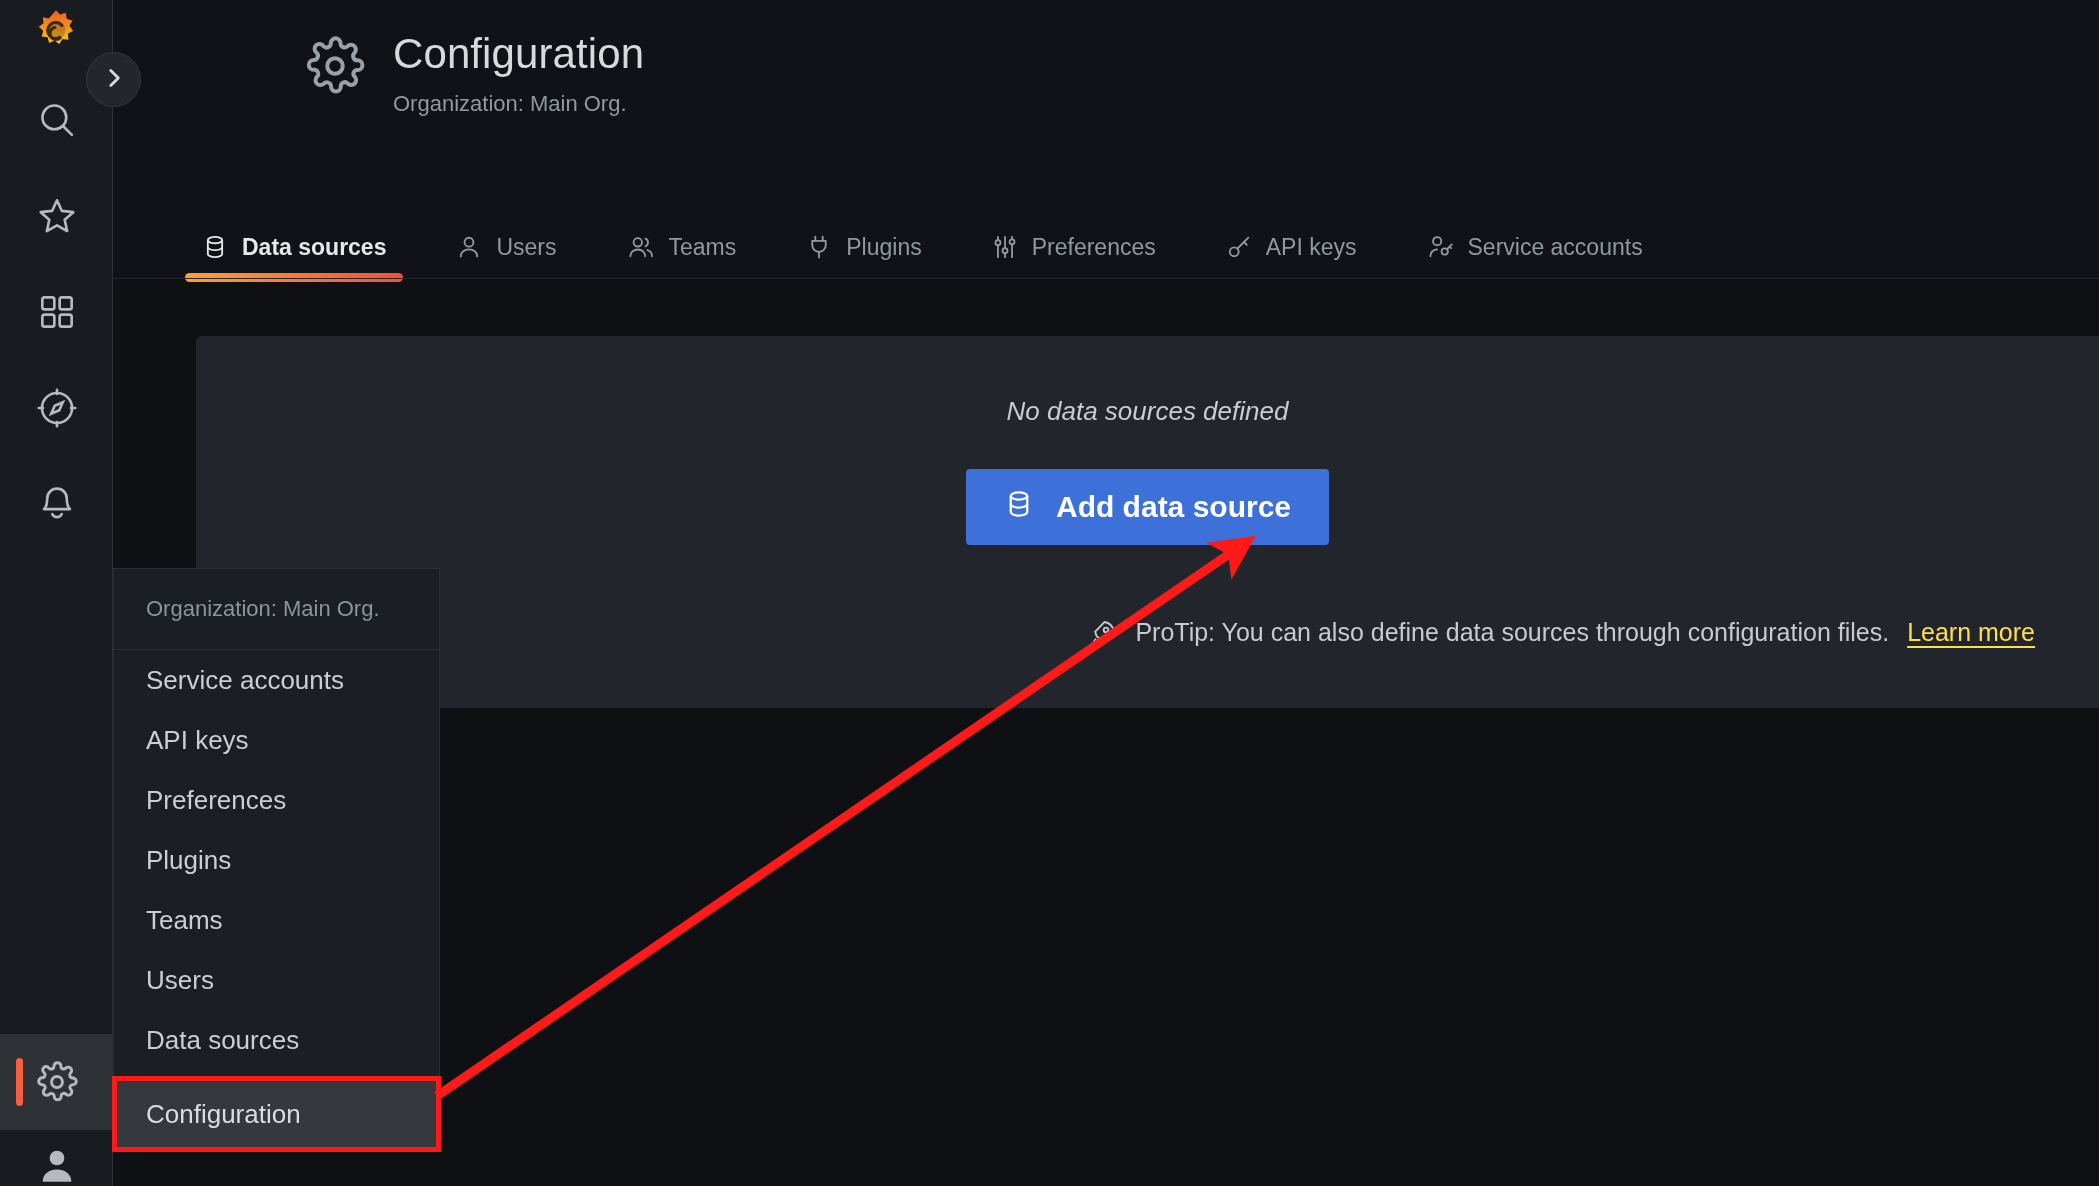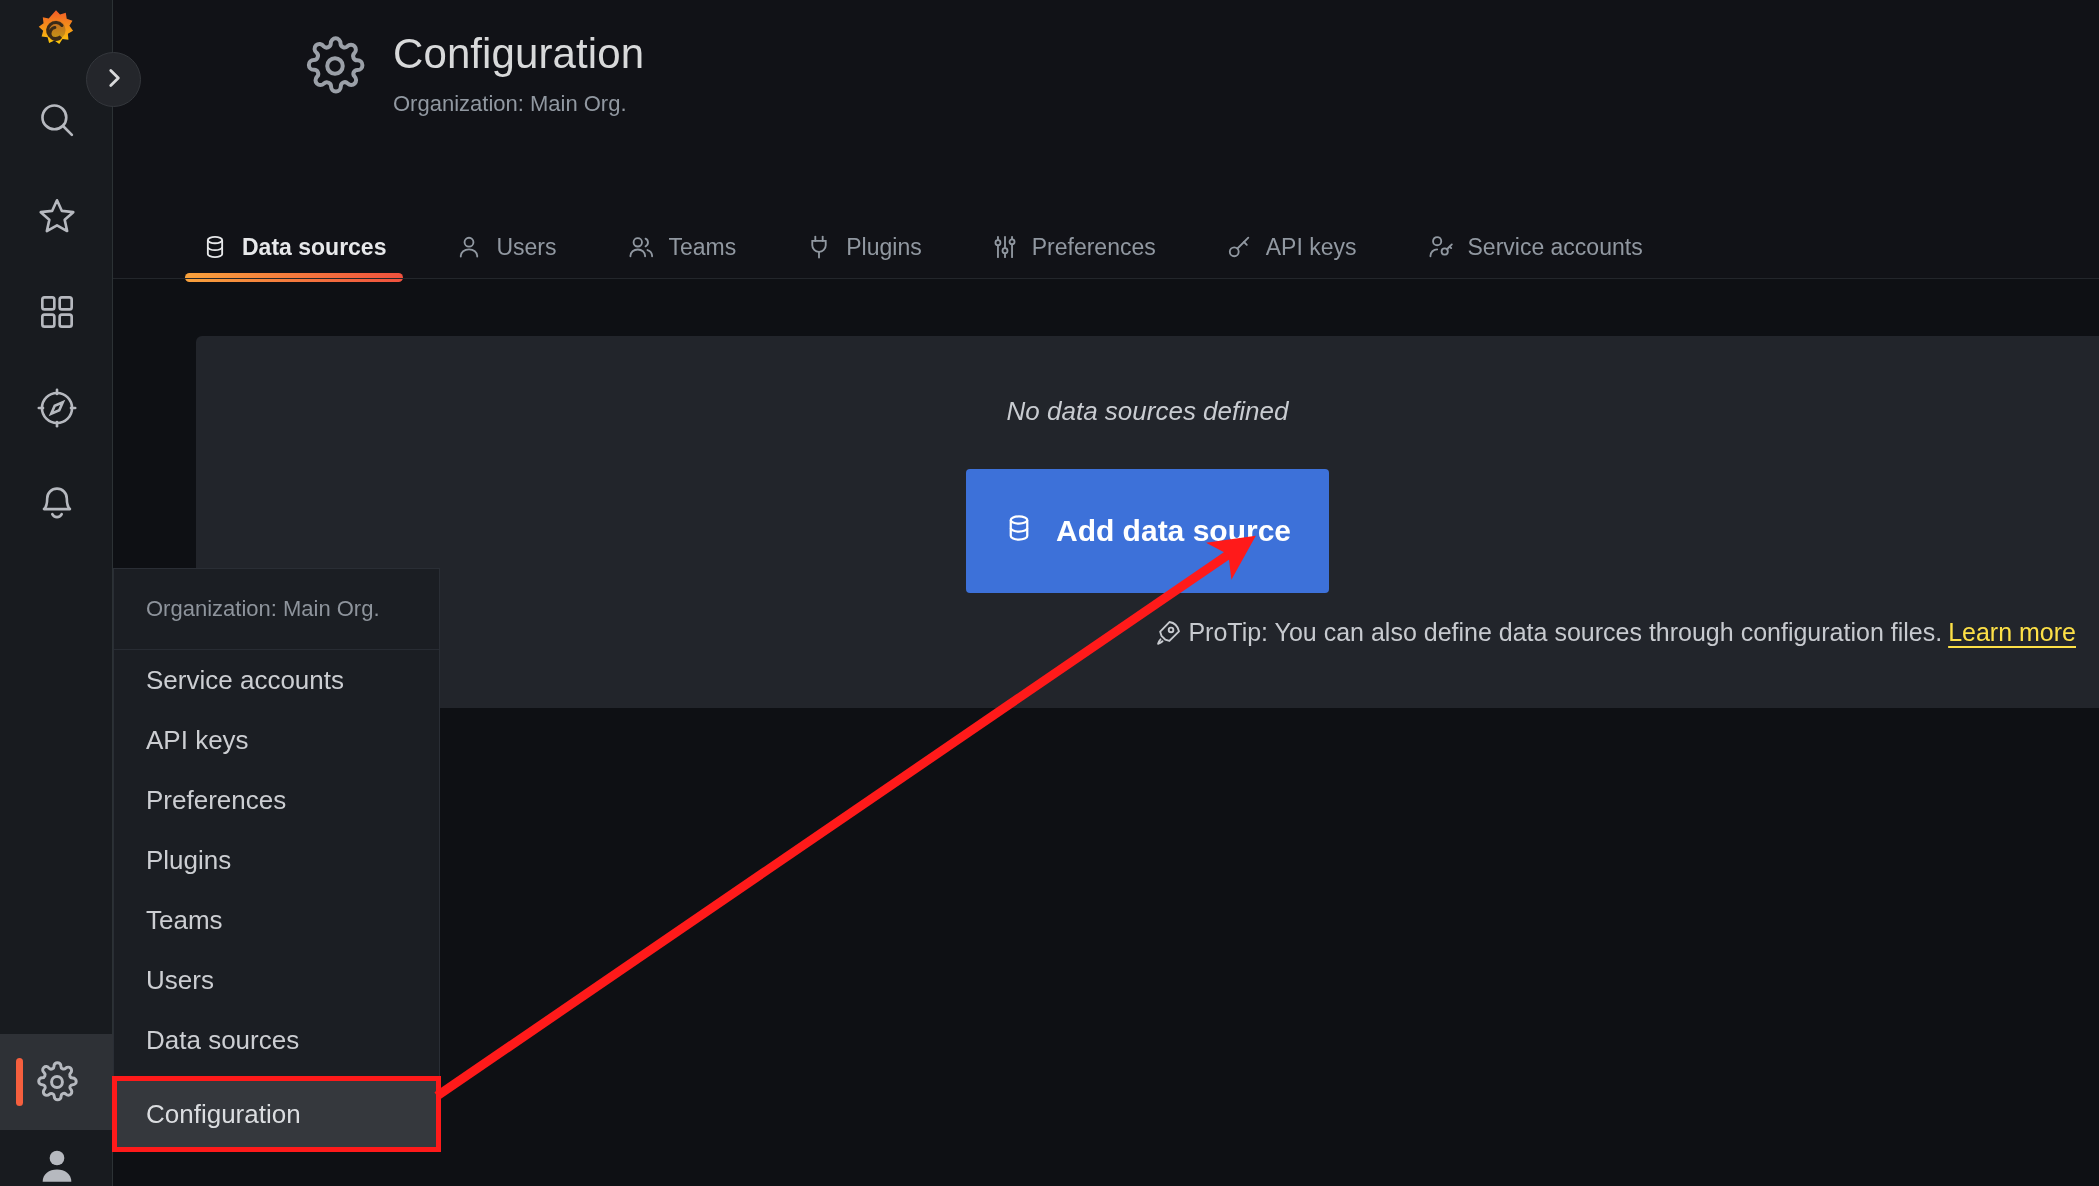--- a/index.html
+++ b/index.html
@@ -185,40 +185,40 @@
     position: absolute;
     top: 133px;
     left: 0; right: 0;
     display: flex;
     justify-content: center;
   }
   .add-ds-btn {
     display: inline-flex;
     align-items: center;
     gap: 22px;
-    height: 124px;
+    height: 76px;
     padding: 0 38px;
     background: #3D71D9;
     border: none;
     border-radius: 4px;
     color: #FFFFFF;
     font-size: 30px;
     font-weight: 700;
     font-family: "Liberation Sans", sans-serif;
     cursor: pointer;
   }
   .protip {
     position: absolute;
     top: 618px;
     left: 0; right: 0;
     display: flex;
     align-items: center;
     justify-content: flex-end;
-    padding-right: 23px;
-    gap: 6px;
+    padding-right: 64px;
+    gap: 18px;
     font-size: 25px;
     color: #C7CACF;
   }
   .protip-icon { color: #C7CACF; display: flex; }
   .protip-link {
     color: #fde047;
     text-decoration: underline;
     text-underline-offset: 5px;
   }
 

